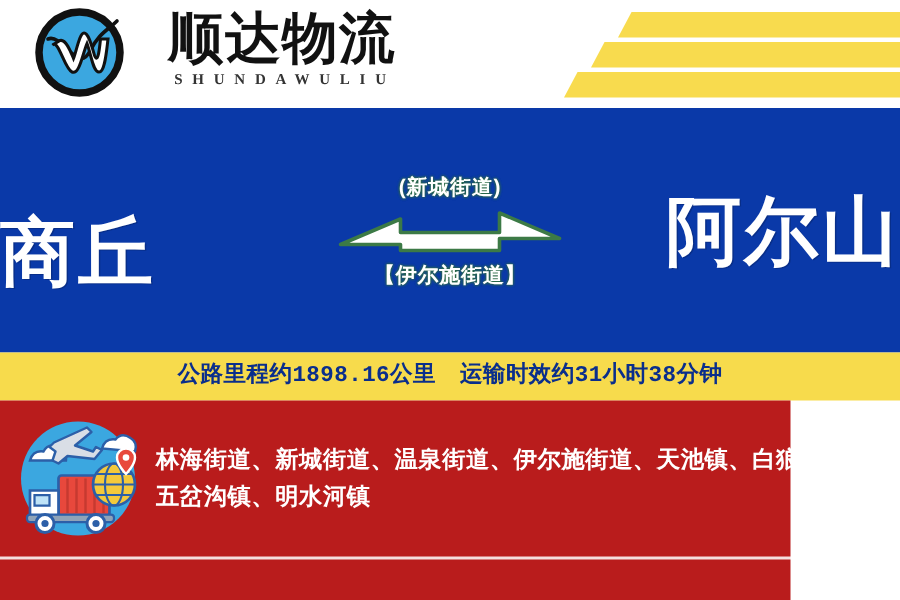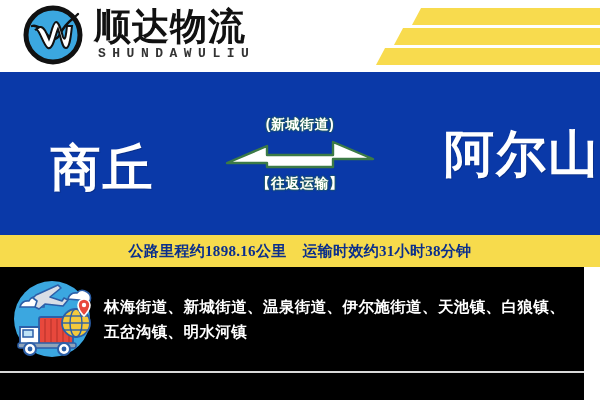--- a/index.html
+++ b/index.html
@@ -13,56 +13,56 @@
   
   .header{position:absolute;left:0;top:0;width:600px;height:72px;background:#ffffff;overflow:hidden;}
 
   .stripes{position:absolute;right:0;top:0;width:270px;height:72px;overflow:hidden;}
   .stripe{position:absolute;height:17px;background:#F8DB4E;
           transform:skewX(-28deg);transform-origin:left bottom;}
   .stripe.s1{top:8px;left:82px;width:215px;}
   .stripe.s2{top:28px;left:64px;width:233px;}
   .stripe.s3{top:48px;left:46px;width:251px;}
 
-  .logo-wrap{position:absolute;left:22px;top:4px;display:flex;align-items:center;gap:10px;}
+  .logo-wrap{position:absolute;left:22px;top:4px;display:flex;align-items:center;gap:28px;}
   .logo-mark{width:62px;height:62px;flex:0 0 62px;}
   .logo-text{display:flex;flex-direction:column;justify-content:center;}
   .logo-cn{font-size:37px;line-height:38px;font-weight:bold;color:#111111;
            letter-spacing:1px;font-family:"Liberation Serif","DejaVu Serif",serif;}
-  .logo-en{font-size:13px;line-height:16px;color:#333333;letter-spacing:6.5px;
-           font-family:Liberation Mono, monospace;font-weight:600;
+  .logo-en{font-size:10px;line-height:16px;color:#333333;letter-spacing:6.5px;
+           font-family:Liberation Serif, serif;font-weight:600;
            text-align:center;padding-left:4px;}
 
   
   .main-blue{position:absolute;left:0;top:72px;width:600px;height:163px;background:#0A39A8;}
   .route{position:absolute;left:0;top:0;width:600px;height:163px;
          display:flex;align-items:center;justify-content:center;}
   .city{font-size:50px;line-height:56px;color:#ffffff;font-weight:bold;letter-spacing:2px;
         font-family:"Liberation Serif","DejaVu Serif",serif;white-space:nowrap;
         text-shadow:1px 1px 0 rgba(0,0,0,.18);}
-  .city.origin{width:205px;text-align:center;margin-top:28px;}
+  .city.origin{width:205px;text-align:left;margin-top:28px;}
   .city.dest{width:205px;text-align:right;}
   .arrow-group{width:190px;display:flex;flex-direction:column;align-items:center;
                justify-content:center;gap:3px;}
   .arrow-top,.arrow-bottom{font-size:14px;line-height:17px;color:#ffffff;font-weight:bold;
         letter-spacing:.5px;white-space:nowrap;
         font-family:"Liberation Sans","DejaVu Sans",sans-serif;
         text-shadow:0 0 2px #2f6f3a,0 0 2px #2f6f3a;}
   .arrow-svg{display:block;}
 
   
   .yellow-band{position:absolute;left:0;top:235px;width:600px;height:32px;background:#F7DB4C;
                display:flex;align-items:center;justify-content:center;}
   .yellow-text{font-size:15px;line-height:18px;color:#0A2E8C;font-weight:bold;
                letter-spacing:.3px;white-space:nowrap;
-               font-family:Liberation Serif, serif;}
+               font-family:Liberation Mono, monospace;}
   .yb-gap{display:inline-block;width:16px;}
 
   
-  .lower-blue{position:absolute;left:0;top:267px;width:584px;height:133px;background:#000000;}
+  .lower-blue{position:absolute;left:0;top:267px;width:527px;height:133px;background:#b91c1c;}
   .divider{position:absolute;left:0;top:104px;width:600px;height:2px;background:#ffffff;opacity:.85;}
   .lower-inner{position:absolute;left:0;top:0;width:600px;height:104px;display:flex;align-items:center;}
   .illus{width:104px;flex:0 0 104px;display:flex;align-items:center;justify-content:center;}
   .areas{flex:1;padding-right:22px;}
   .areas-text{font-size:15.5px;line-height:25px;color:#ffffff;font-weight:bold;
               letter-spacing:.4px;
               font-family:"Liberation Serif","DejaVu Serif",serif;}
 </style>
 </head>
 <body>
@@ -100,21 +100,21 @@
 
       <span class="city origin">商丘</span>
 
       <span class="arrow-group">
         <span class="arrow-top">(新城街道)</span>
         <span>
           <svg class="arrow-svg" width="150" height="36" viewBox="0 0 150 36" aria-hidden="true">
             <path d="M2 27 L42 10 L42 19 L108 19 L108 6 L148 23 L108 23 L108 31 L42 31 L42 27 Z" fill="#ffffff" stroke="#3C7A46" stroke-width="2.4" stroke-linejoin="round"></path>
           </svg>
         </span>
-        <span class="arrow-bottom">【往返运输】</span>
+        <span class="arrow-bottom">【伊尔施街道】</span>
       </span>
 
       <span class="city dest">阿尔山</span>
     </div>
   </div>
 
   <div class="yellow-band">
     <span class="yellow-text"><span>公路里程约1898.16公里</span><span class="yb-gap"></span><span>运输时效约31小时38分钟</span></span>
   </div>
 

